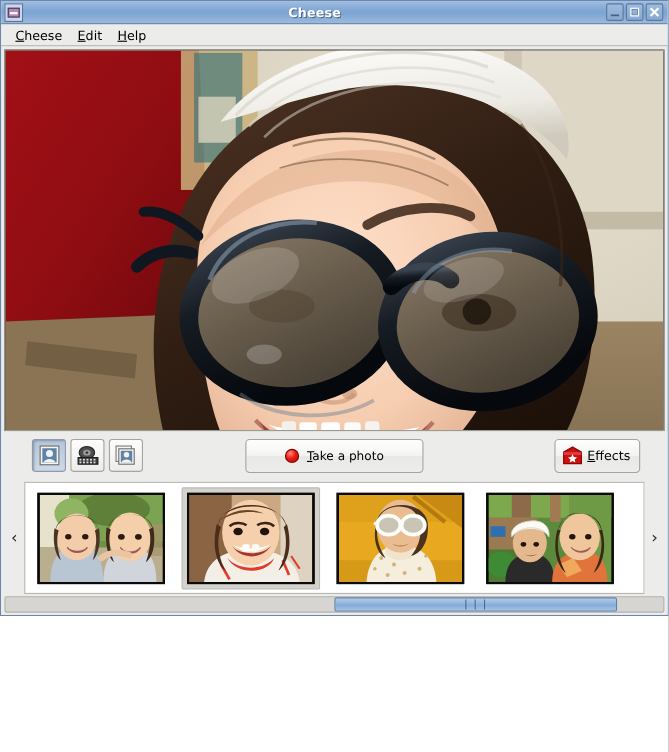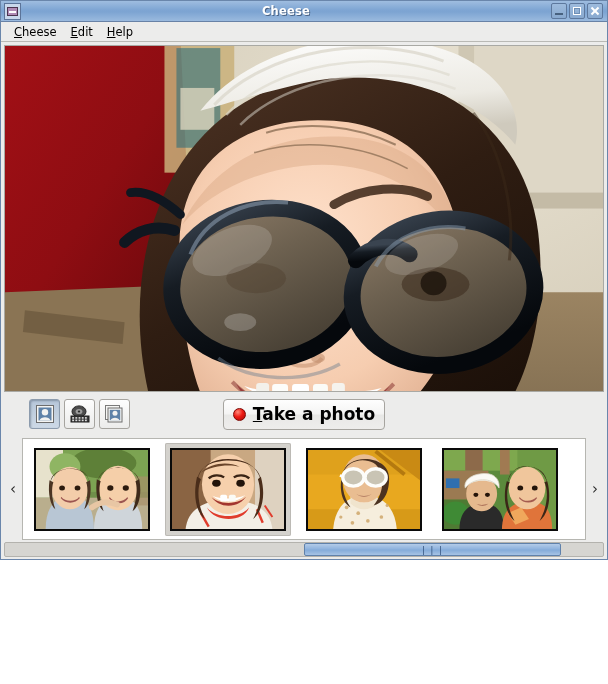--- a/index.html
+++ b/index.html
@@ -215,22 +215,22 @@
   }
   .rec-dot {
     width: 13px; height: 13px;
     border-radius: 50%;
     background: radial-gradient(circle at 35% 28%, #ff8a7a 0%, #ee1b14 45%, #a50a06 100%);
     border: 1px solid #7e0703;
     box-sizing: border-box;
     flex: 0 0 13px;
   }
   .take-photo .lbl {
-    font-size: 17px;
-    font-weight: bold;
+    font-size: 11px;
+    font-weight: normal;
     color: #000;
     user-select: none;
   }
   .effects-btn {
     margin-left: auto;
     margin-right: 17px;
     height: 31px;
     border: 1px solid #a6a49f;
     border-radius: 4px;
     background: linear-gradient(to bottom, #fefefe 0%, #f3f3f2 48%, #e8e8e6 52%, #eeedec 100%);
@@ -533,20 +533,28 @@
       </div>
     </div>
 
     <div class="center-zone">
       <div class="take-photo">
         <span class="rec-dot"></span>
         <span class="lbl"><u>T</u>ake a photo</span>
       </div>
     </div>
 
+    <div class="effects-btn">
+      <svg width="19" height="18" viewBox="0 0 19 18">
+        <path d="M1.5 6 L9.5 1.5 L17.5 6 L17.5 16.5 L1.5 16.5 Z" fill="#cc1111" stroke="#8d0505" stroke-width="1.2" stroke-linejoin="round"></path>
+        <rect x="1.5" y="6" width="16" height="2.6" fill="#e23b3b"></rect>
+        <path d="M9.5 7.8 L10.7 10.5 L13.6 10.8 L11.4 12.7 L12.1 15.5 L9.5 14 L6.9 15.5 L7.6 12.7 L5.4 10.8 L8.3 10.5 Z" fill="#ffffff"></path>
+      </svg>
+      <span class="lbl"><u>E</u>ffects</span>
+    </div>
   </div>
 
   <div class="strip-outer">
     <div class="arrow-btn">‹</div>
 
     <div class="strip">
 
       <div class="thumb">
         <div class="frame">
           <svg viewBox="0 0 116 83" preserveAspectRatio="xMidYMid slice">

